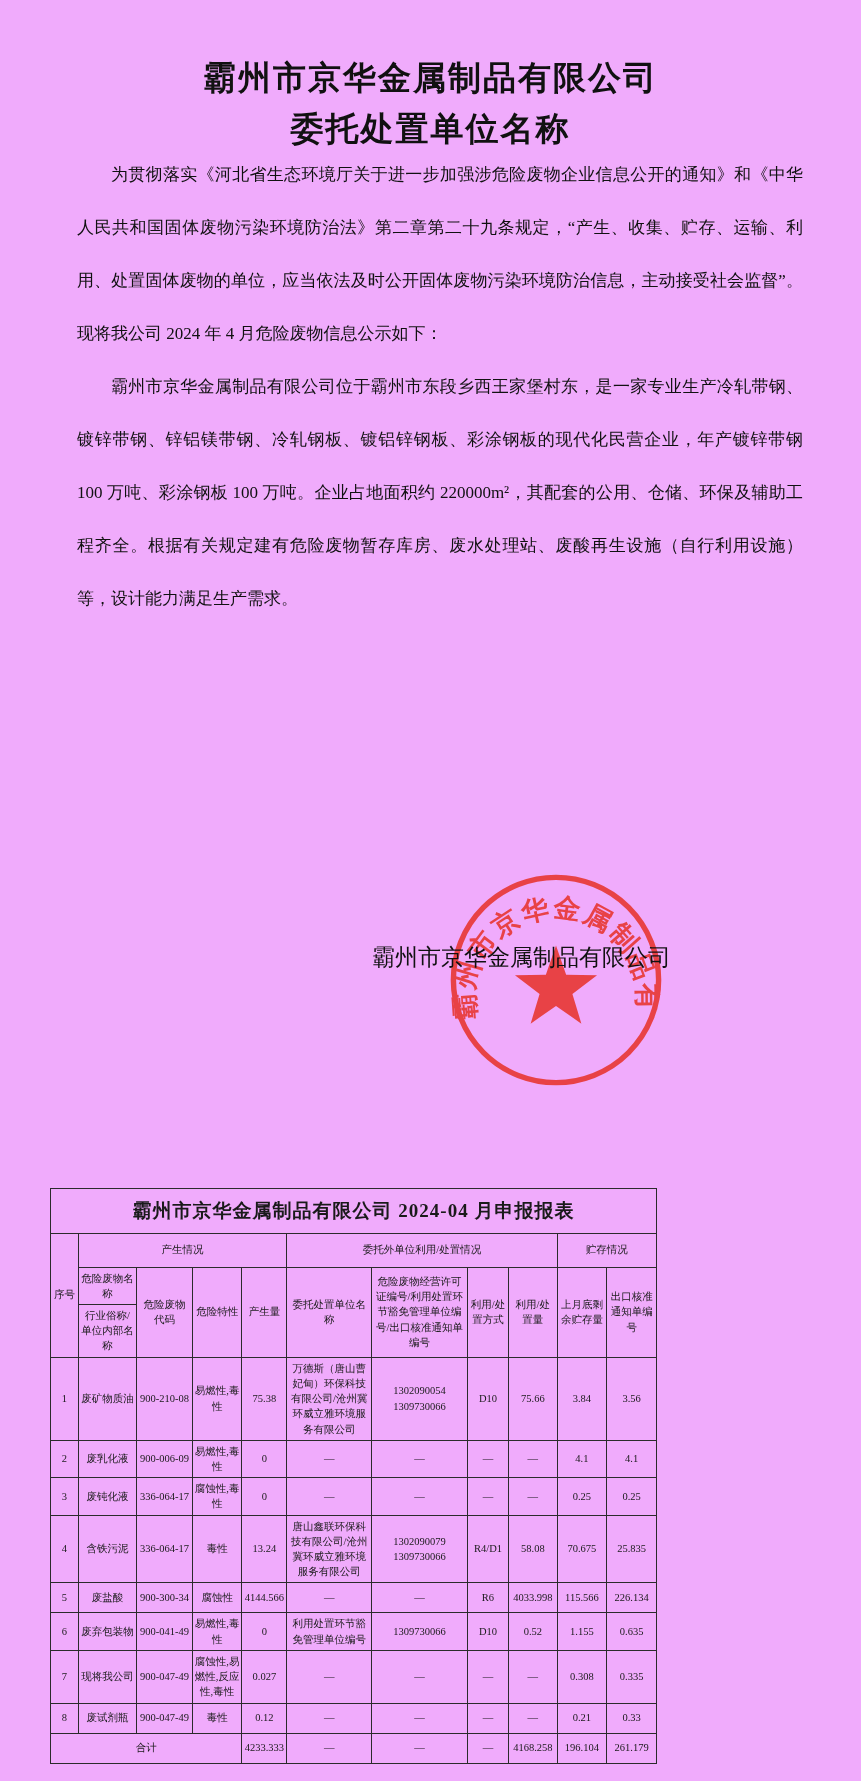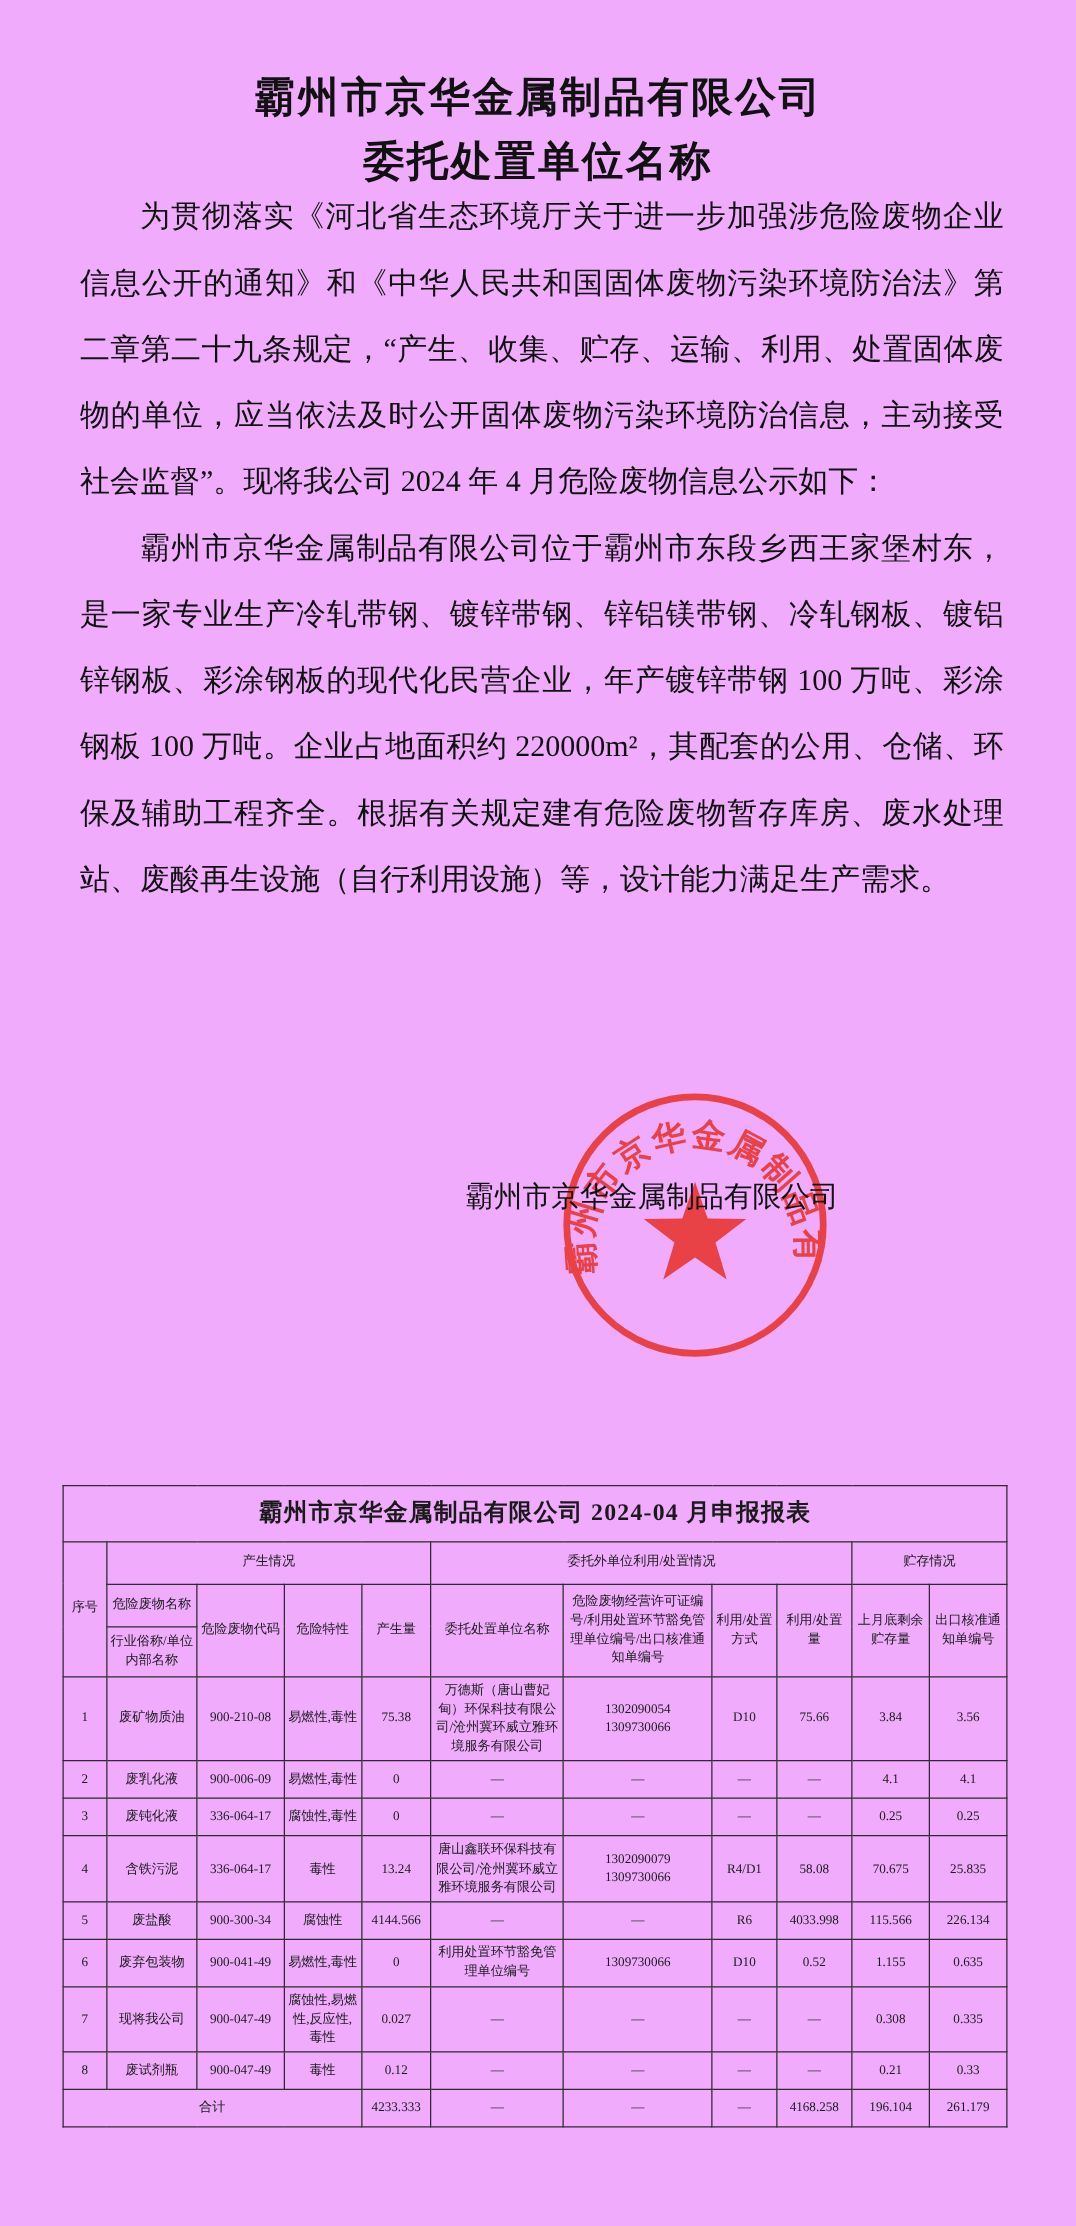--- a/index.html
+++ b/index.html
@@ -17,22 +17,22 @@
     position:absolute;top:52px;left:0;right:0;
     text-align:center;
     font-family:"Liberation Sans","DejaVu Sans",sans-serif;
     font-weight:bold;
     line-height:1.55;
     font-size:33px;
     letter-spacing:2px;
   }
   
   .body-text{
-    position:absolute;top:148px;left:64px;right:58px;
-    font-size:24px;
+    position:absolute;top:148px;left:77px;right:58px;
+    font-size:17px;
     line-height:53px;
     text-align:justify;
   }
   .body-text p{margin:0;text-indent:2em;}
   
   .signature{
     position:absolute;top:932px;left:0;right:190px;
     text-align:right;
     font-size:23px;
     line-height:51px;
@@ -40,21 +40,21 @@
   }
   
   .stamp{
     position:absolute;left:448px;top:872px;
     width:216px;height:216px;
     z-index:2;
     opacity:.88;
   }
   
   .report-wrap{
-    position:absolute;top:1188px;left:50px;width:756px;
+    position:absolute;top:1188px;left:50px;width:607px;
   }
   table.report{
     width:100%;
     border-collapse:collapse;
     table-layout:fixed;
     font-size:10.5px;
     color:#1a1a1a;
   }
   table.report th,table.report td{
     border:1px solid #2b2b2b;

